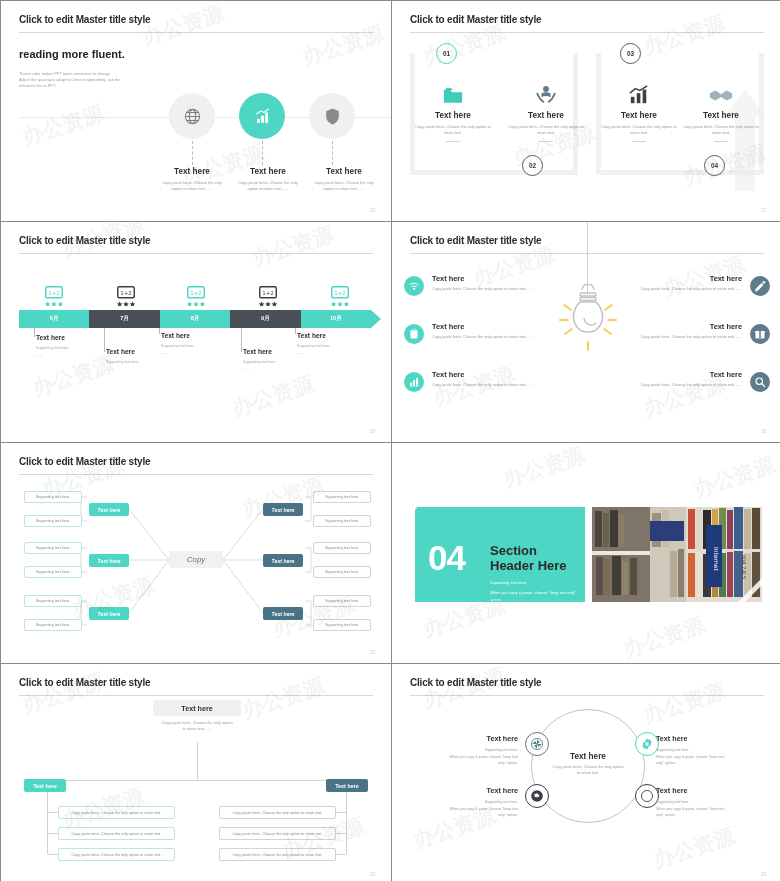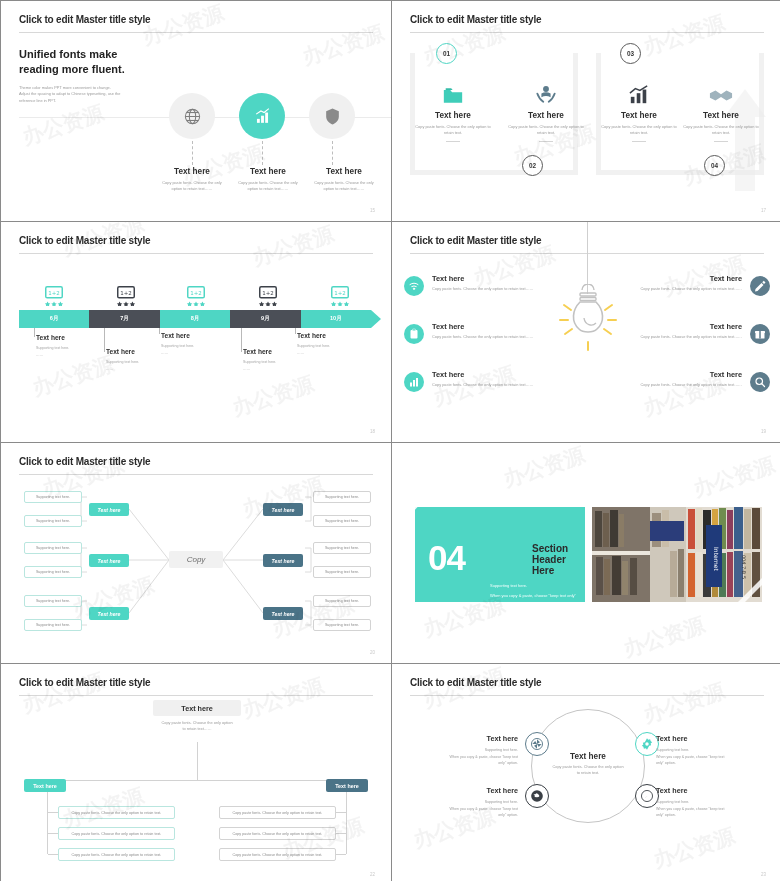--- a/index.html
+++ b/index.html
@@ -176,21 +176,21 @@
   .s6-slash {
     position: absolute; width: 4px; height: 120px; background: #fff;
     transform: rotate(42deg); opacity: .9;
   }
   .s6-num {
     position: absolute; left: 13px; top: 33px;
     font-size: 35px; font-weight: 700; color: #fff; line-height: 1;
     letter-spacing: -1px;
   }
   .s6-txt { position: absolute; left: 75px; top: 36px; width: 92px; }
-  .s6-h { font-size: 10px; font-weight: 700; color: #2b2b2b; margin-left: 42px; }
+  .s6-h { font-size: 13px; font-weight: 700; color: #2b2b2b; }
   .s6-s { font-size: 4px; color: #f2fffd; margin-top: 6px; line-height: 1.9; }
   .s6-img {
     position: absolute; left: 200px; top: 64px; width: 170px; height: 95px;
     overflow: hidden;
   }
   
   .s7-top {
     position: absolute; left: 152px; top: 36px; width: 88px; height: 16px;
     background: #f0f0f0; border-radius: 2px;
     display: flex; align-items: center; justify-content: center;
@@ -235,21 +235,20 @@
 </head>
 <body>
 
 <div class="grid">
 
   <div class="slide">
     <div class="s-title">Click to edit Master title style</div>
     <div class="s-rule"></div>
 
     <div class="s1-lead">
-      <div>Unified fonts make</div>
       <div>reading more fluent.</div>
     </div>
     <div class="s1-desc body-sm">
       <div>Theme color makes PPT more convenient to change.</div>
       <div>Adjust the spacing to adapt to Chinese typesetting, use the</div>
       <div>reference line in PPT.</div>
     </div>
 
     <div class="s1-hr"></div>
 

